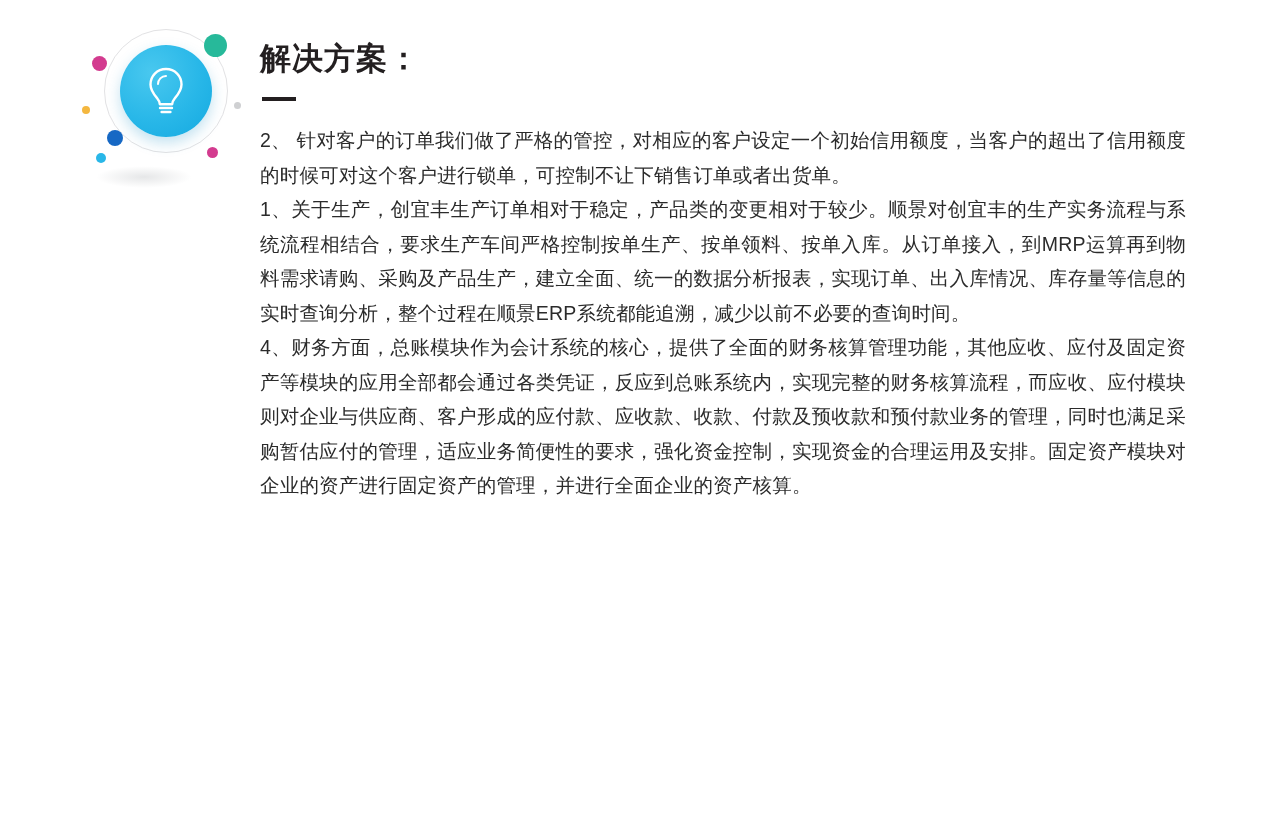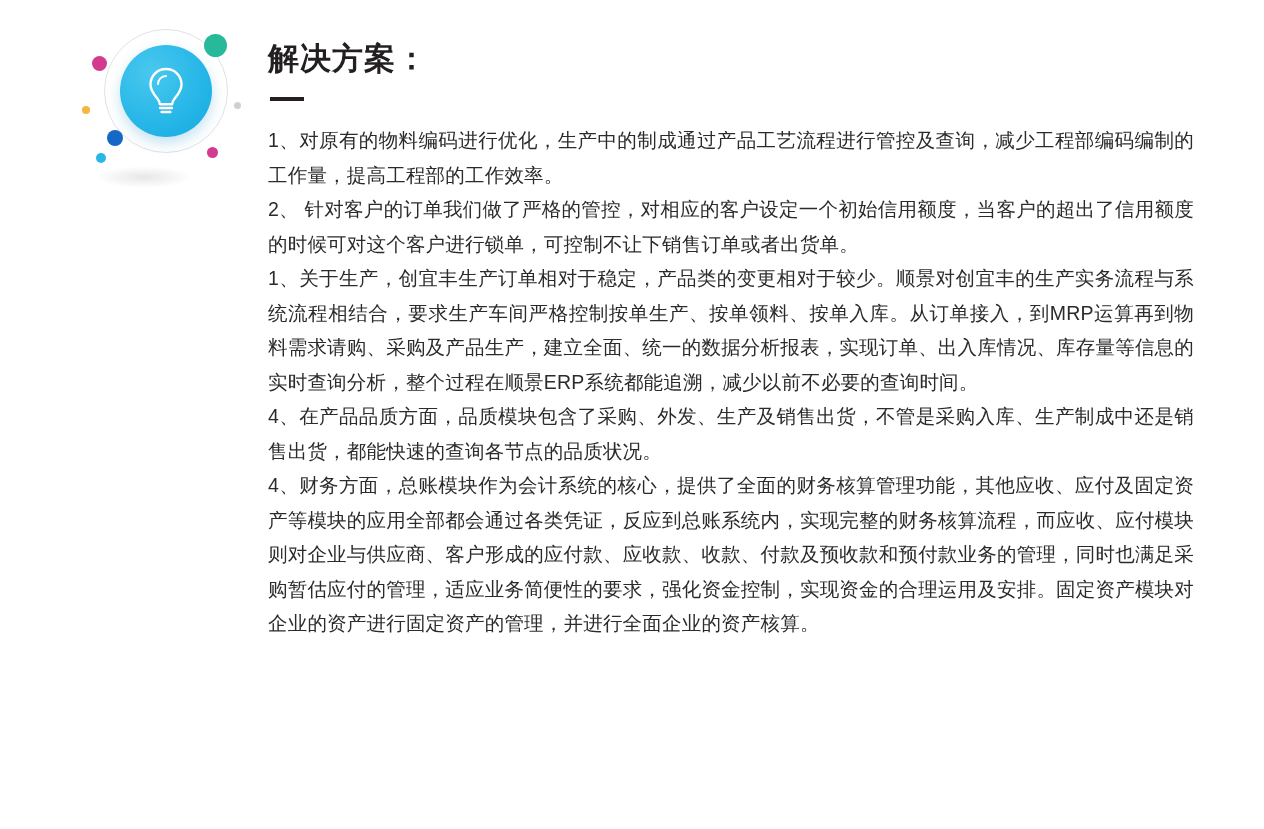--- a/index.html
+++ b/index.html
@@ -71,21 +71,21 @@
   .dot-grey   { left: 156px; top: 88px;  width: 7px;  height: 7px;  background: #cfd0d2; }
   .dot-shadow {
     left: 18px; top: 152px; width: 96px; height: 22px;
     background: radial-gradient(ellipse at center, rgba(140,145,150,0.22) 0%, rgba(255,255,255,0) 70%);
     border-radius: 50%;
   }
 
   
   .content {
     position: absolute;
-    left: 268px;
+    left: 260px;
     top: 40px;
     width: 926px;
   }
   .heading {
     font-size: 31px;
     font-weight: bold;
     letter-spacing: 1px;
     color: #231f20;
     line-height: 1.2;
     margin: 0;
@@ -133,21 +133,19 @@
     <div class="dot dot-pink-r"></div>
     <div class="dot dot-cyan"></div>
     <div class="dot dot-amber"></div>
     <div class="dot dot-grey"></div>
   </div>
 
   <div class="content">
     <h1 class="heading">解决方案：</h1>
     <div class="rule"></div>
     <div class="body-text">
-      <p>1、对原有的物料编码进行优化，生产中的制成通过产品工艺流程进行管控及查询，减少工程部编码编制的工作量，提高工程部的工作效率。</p>
       <p>2、 针对客户的订单我们做了严格的管控，对相应的客户设定一个初始信用额度，当客户的超出了信用额度的时候可对这个客户进行锁单，可控制不让下销售订单或者出货单。</p>
       <p>1、关于生产，创宜丰生产订单相对于稳定，产品类的变更相对于较少。顺景对创宜丰的生产实务流程与系统流程相结合，要求生产车间严格控制按单生产、按单领料、按单入库。从订单接入，到MRP运算再到物料需求请购、采购及产品生产，建立全面、统一的数据分析报表，实现订单、出入库情况、库存量等信息的实时查询分析，整个过程在顺景ERP系统都能追溯，减少以前不必要的查询时间。</p>
-      <p>4、在产品品质方面，品质模块包含了采购、外发、生产及销售出货，不管是采购入库、生产制成中还是销售出货，都能快速的查询各节点的品质状况。</p>
       <p>4、财务方面，总账模块作为会计系统的核心，提供了全面的财务核算管理功能，其他应收、应付及固定资产等模块的应用全部都会通过各类凭证，反应到总账系统内，实现完整的财务核算流程，而应收、应付模块则对企业与供应商、客户形成的应付款、应收款、收款、付款及预收款和预付款业务的管理，同时也满足采购暂估应付的管理，适应业务简便性的要求，强化资金控制，实现资金的合理运用及安排。固定资产模块对企业的资产进行固定资产的管理，并进行全面企业的资产核算。</p>
     </div>
   </div>
 
 </div>
 
 </body></html>

